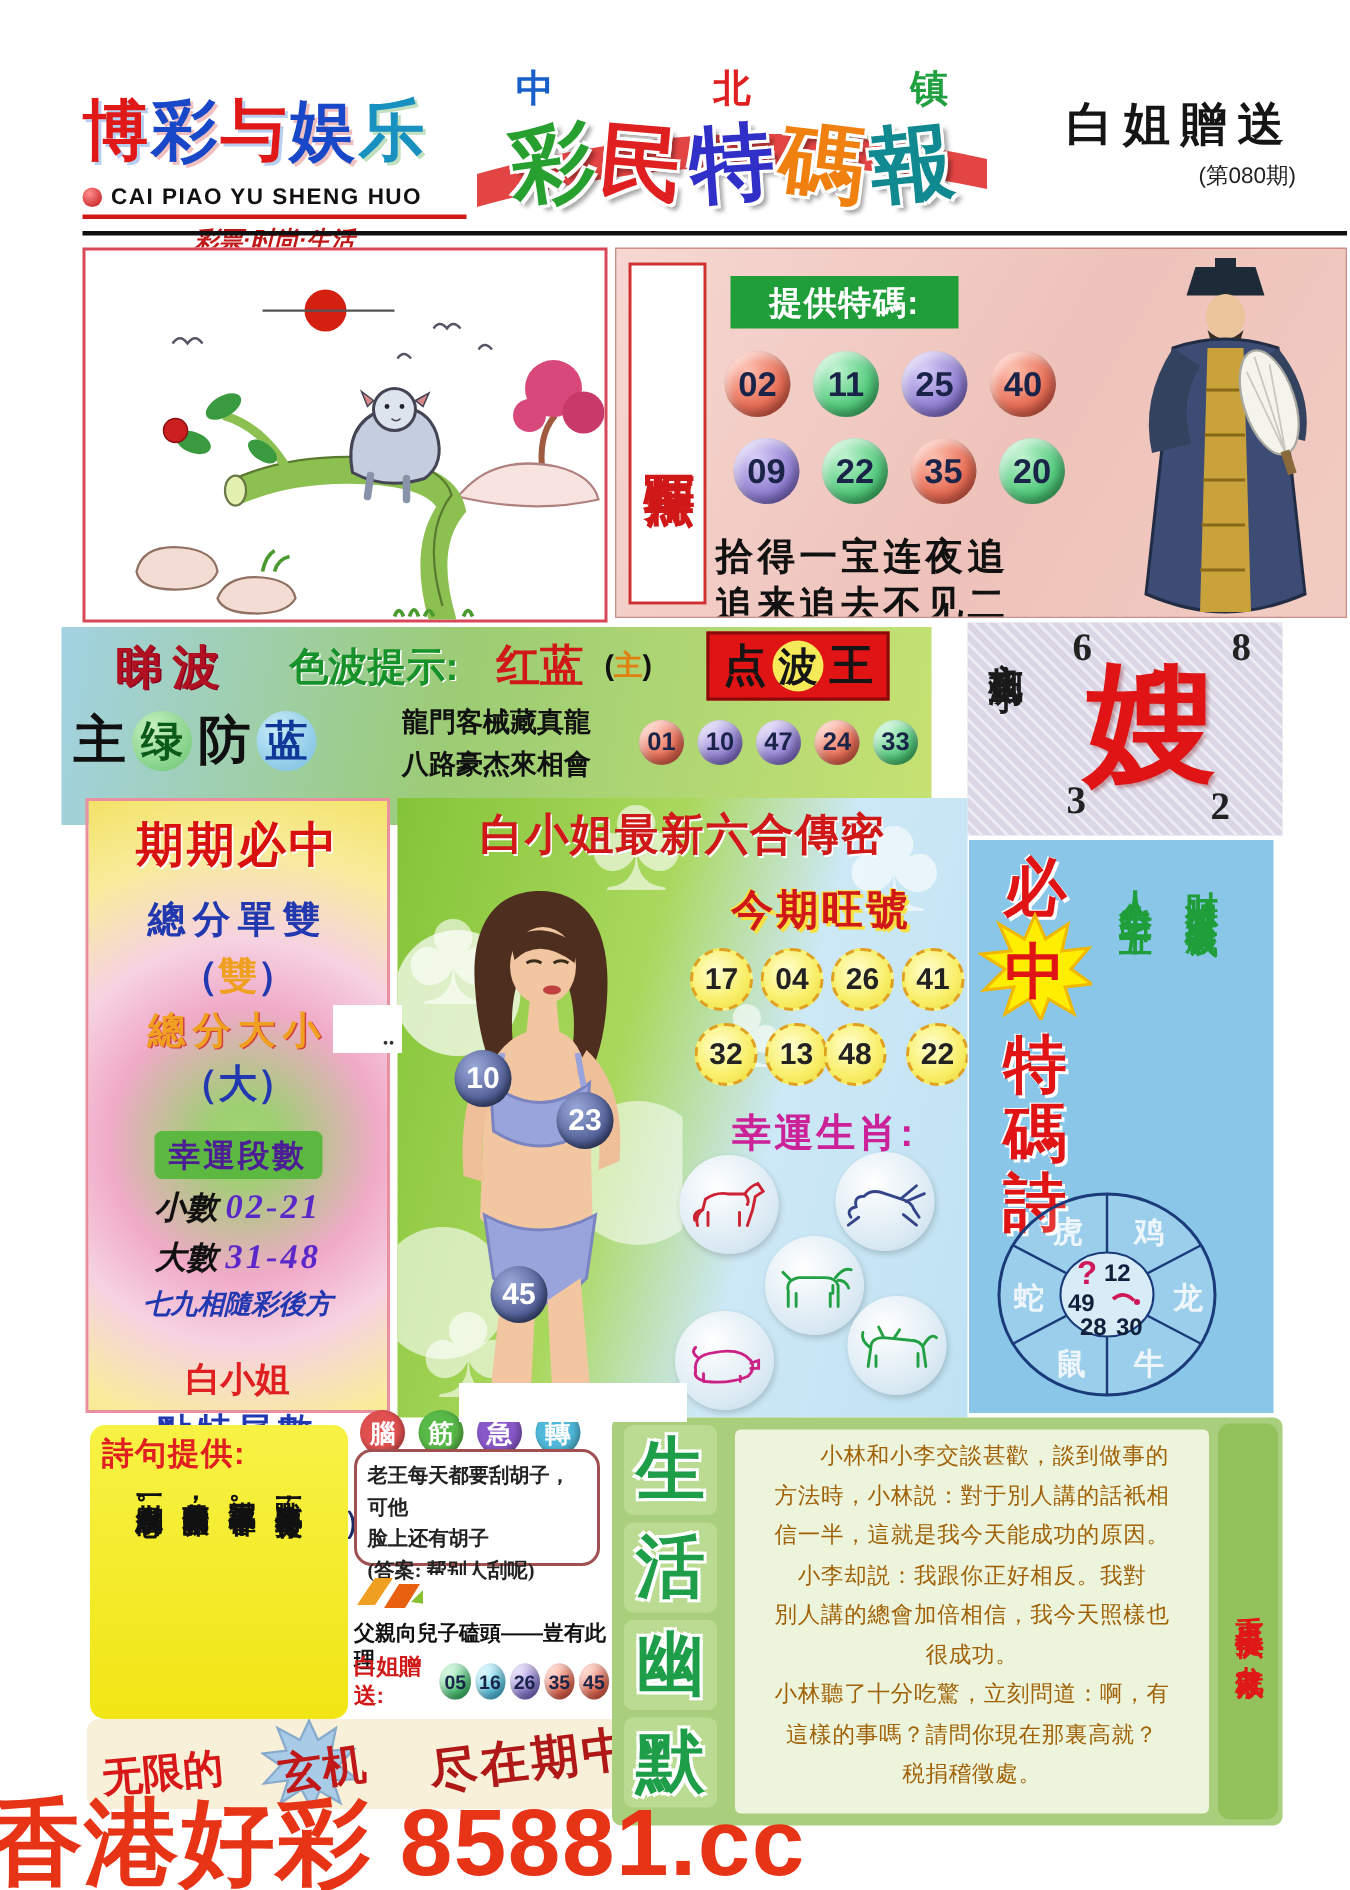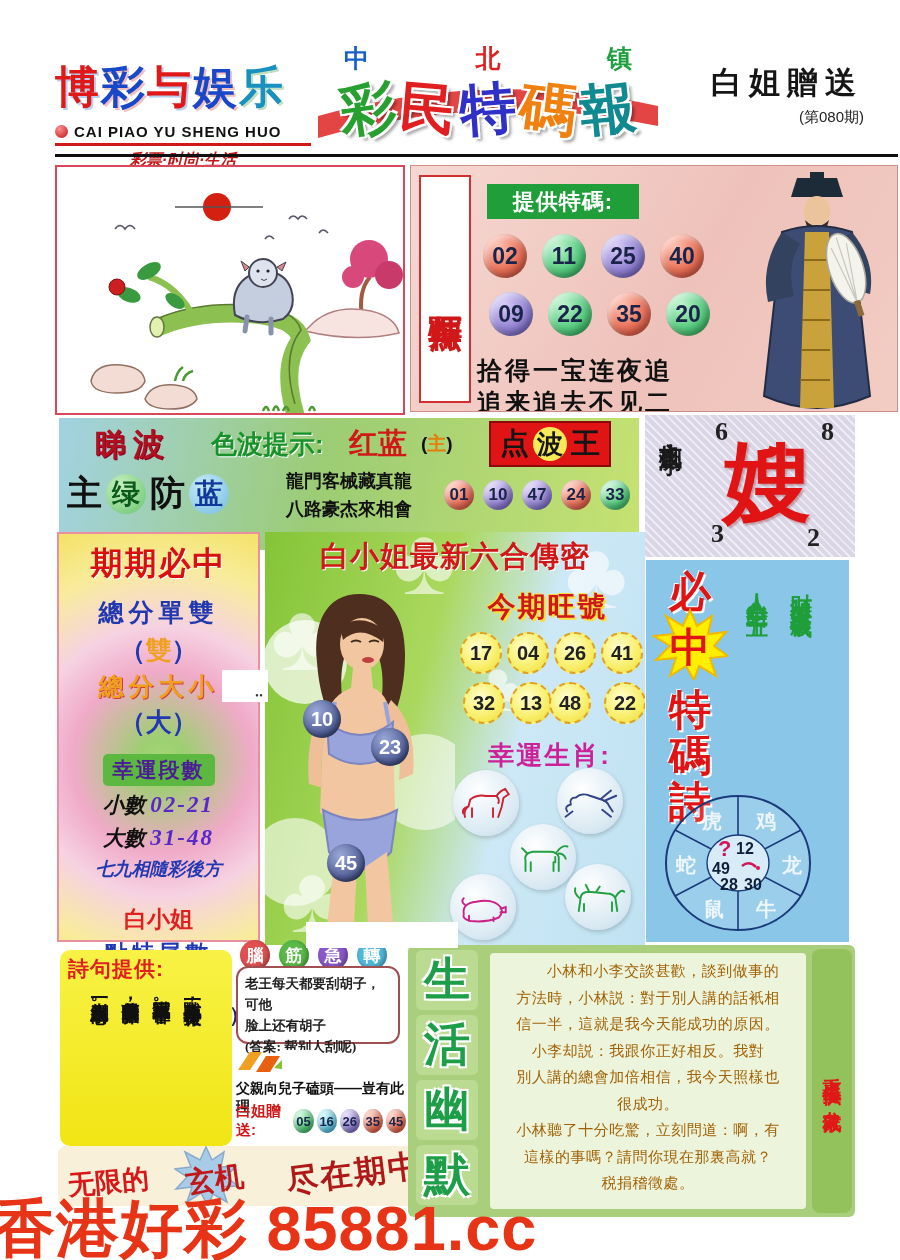--- a/index.html
+++ b/index.html
@@ -55,21 +55,21 @@
         box-shadow:inset -3px -4px 6px rgba(0,0,0,.28),inset 3px 4px 6px rgba(255,255,255,.6);}
   .ball-lg{width:44px;height:44px;font-size:23px;}
   .ball-md{width:30px;height:30px;font-size:17px;}
   .ball-sm{width:24px;height:24px;font-size:13px;}
   .ball[data-color="red"]{background:radial-gradient(circle at 35% 30%,#ffc0b0,#e87058 55%,#c04030);}
   .ball[data-color="green"]{background:radial-gradient(circle at 35% 30%,#c0f4d0,#58cc80 55%,#249a4a);}
   .ball[data-color="purple"]{background:radial-gradient(circle at 35% 30%,#d8ccf8,#9484d4 55%,#5c4aac);}
   .ball[data-color="cyan"]{background:radial-gradient(circle at 35% 30%,#c8f4fc,#66cce4 55%,#2898c4);}
 
   
-  .band{left:59px;top:418px;width:580px;height:132px;
+  .band{left:41px;top:418px;width:580px;height:132px;
         background:linear-gradient(100deg,#a2d2e2,#9ccc74 45%,#c6e272);}
   .bd-word{left:36px;top:6px;font-size:31px;font-weight:900;color:#b01020;letter-spacing:7px;text-shadow:1px 1px 0 #802;}
   .bd-hint{left:152px;top:9px;font-size:26px;font-weight:900;color:#17922a;text-shadow:1px 1px 0 #fff;}
   .bd-val{left:290px;top:6px;font-size:29px;font-weight:900;color:#d01818;}
   .bd-note{left:362px;top:13px;font-size:19px;font-weight:900;color:#111;}
   .bd-note b{color:#e08010;}
   .king{left:430px;top:3px;height:42px;background:#e01414;border:2px solid #8a0a0a;display:flex;align-items:center;
         gap:4px;padding:0 9px;}
   .king .k{font-size:29px;font-weight:900;color:#151515;}
   .king .kc{width:34px;height:34px;border-radius:50%;background:#f6ea58;display:flex;align-items:center;justify-content:center;

